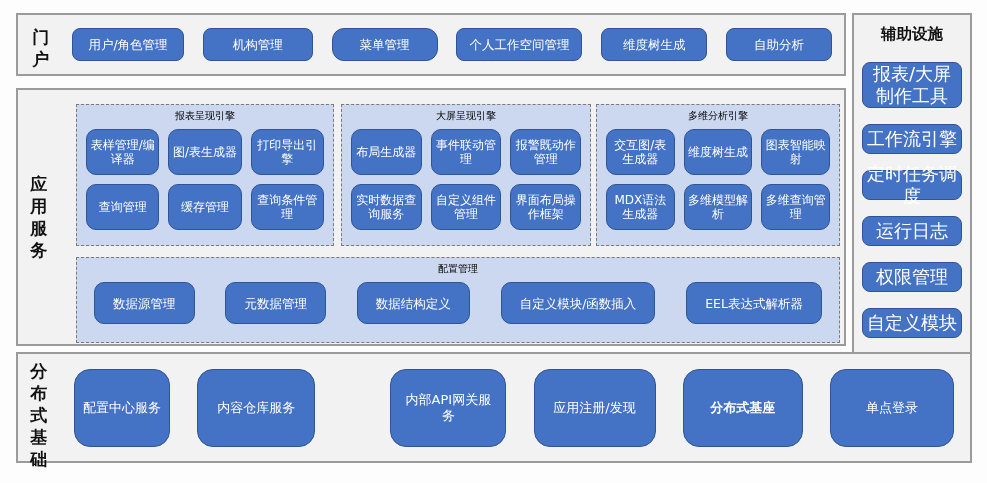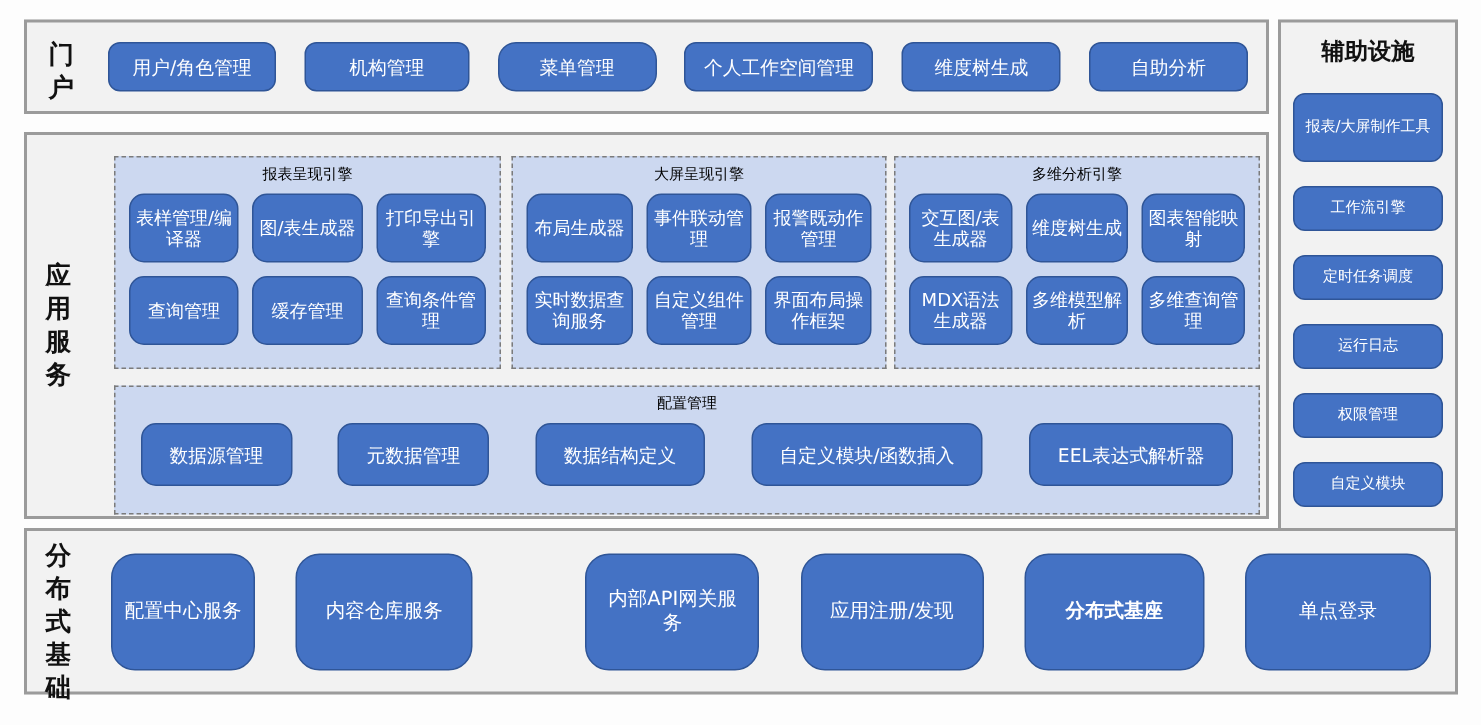--- a/index.html
+++ b/index.html
@@ -23,21 +23,21 @@
   
   .panel{position:absolute;background:#ccd8f0;border:1.5px dashed #7b7b7b;box-sizing:border-box;}
   .panel-title{text-align:center;font-size:10px;color:#000;margin:4px 0 6px;}
   .engine-grid{display:grid;grid-template-columns:repeat(3,1fr);gap:9px;padding:0 9px;}
   .engine-grid .btn{height:46px;border-radius:10px;font-size:12px;padding:0 3px;}
   .config-row{display:flex;justify-content:space-between;align-items:center;padding:0 17px;}
   .config-row .btn{height:42px;border-radius:10px;padding:0 18px;font-size:12.5px;}
   
   .aux-title{text-align:center;font-weight:bold;font-size:15.5px;color:#111;margin-top:9px;}
   .aux-col{display:flex;flex-direction:column;gap:16px;padding:17px 8px 0;}
-  .aux-col .btn{height:30px;border-radius:8px;font-size:10px;padding:0 4px;}
+  .aux-col .btn{height:30px;border-radius:8px;font-size:18px;padding:0 4px;}
   .aux-col .btn:first-child{height:46px;}
   
   .found-row{position:absolute;left:56px;right:16px;top:0;bottom:0;
              display:flex;justify-content:space-between;align-items:center;}
   .found-row .btn{height:78px;border-radius:16px;font-size:13px;padding:0 8px;}
   .found-row .btn:nth-child(1){width:96px;}
   .found-row .btn:nth-child(2){width:118px;}
   .found-row .btn:nth-child(3){width:116px;margin-left:48px;}
   .found-row .btn:nth-child(4){width:122px;}
   .found-row .btn:nth-child(5){width:120px;font-weight:bold;}

